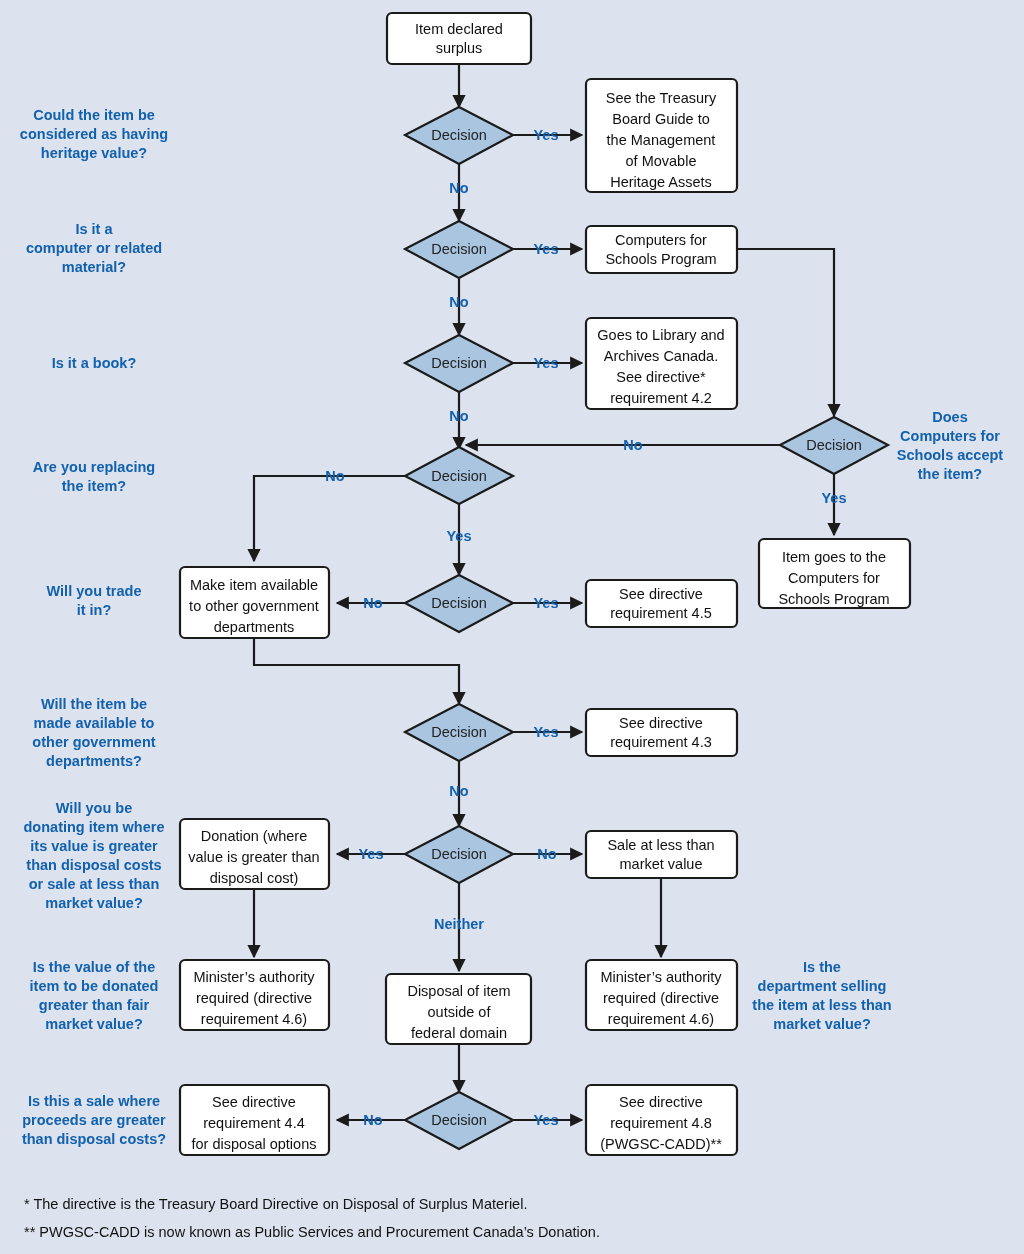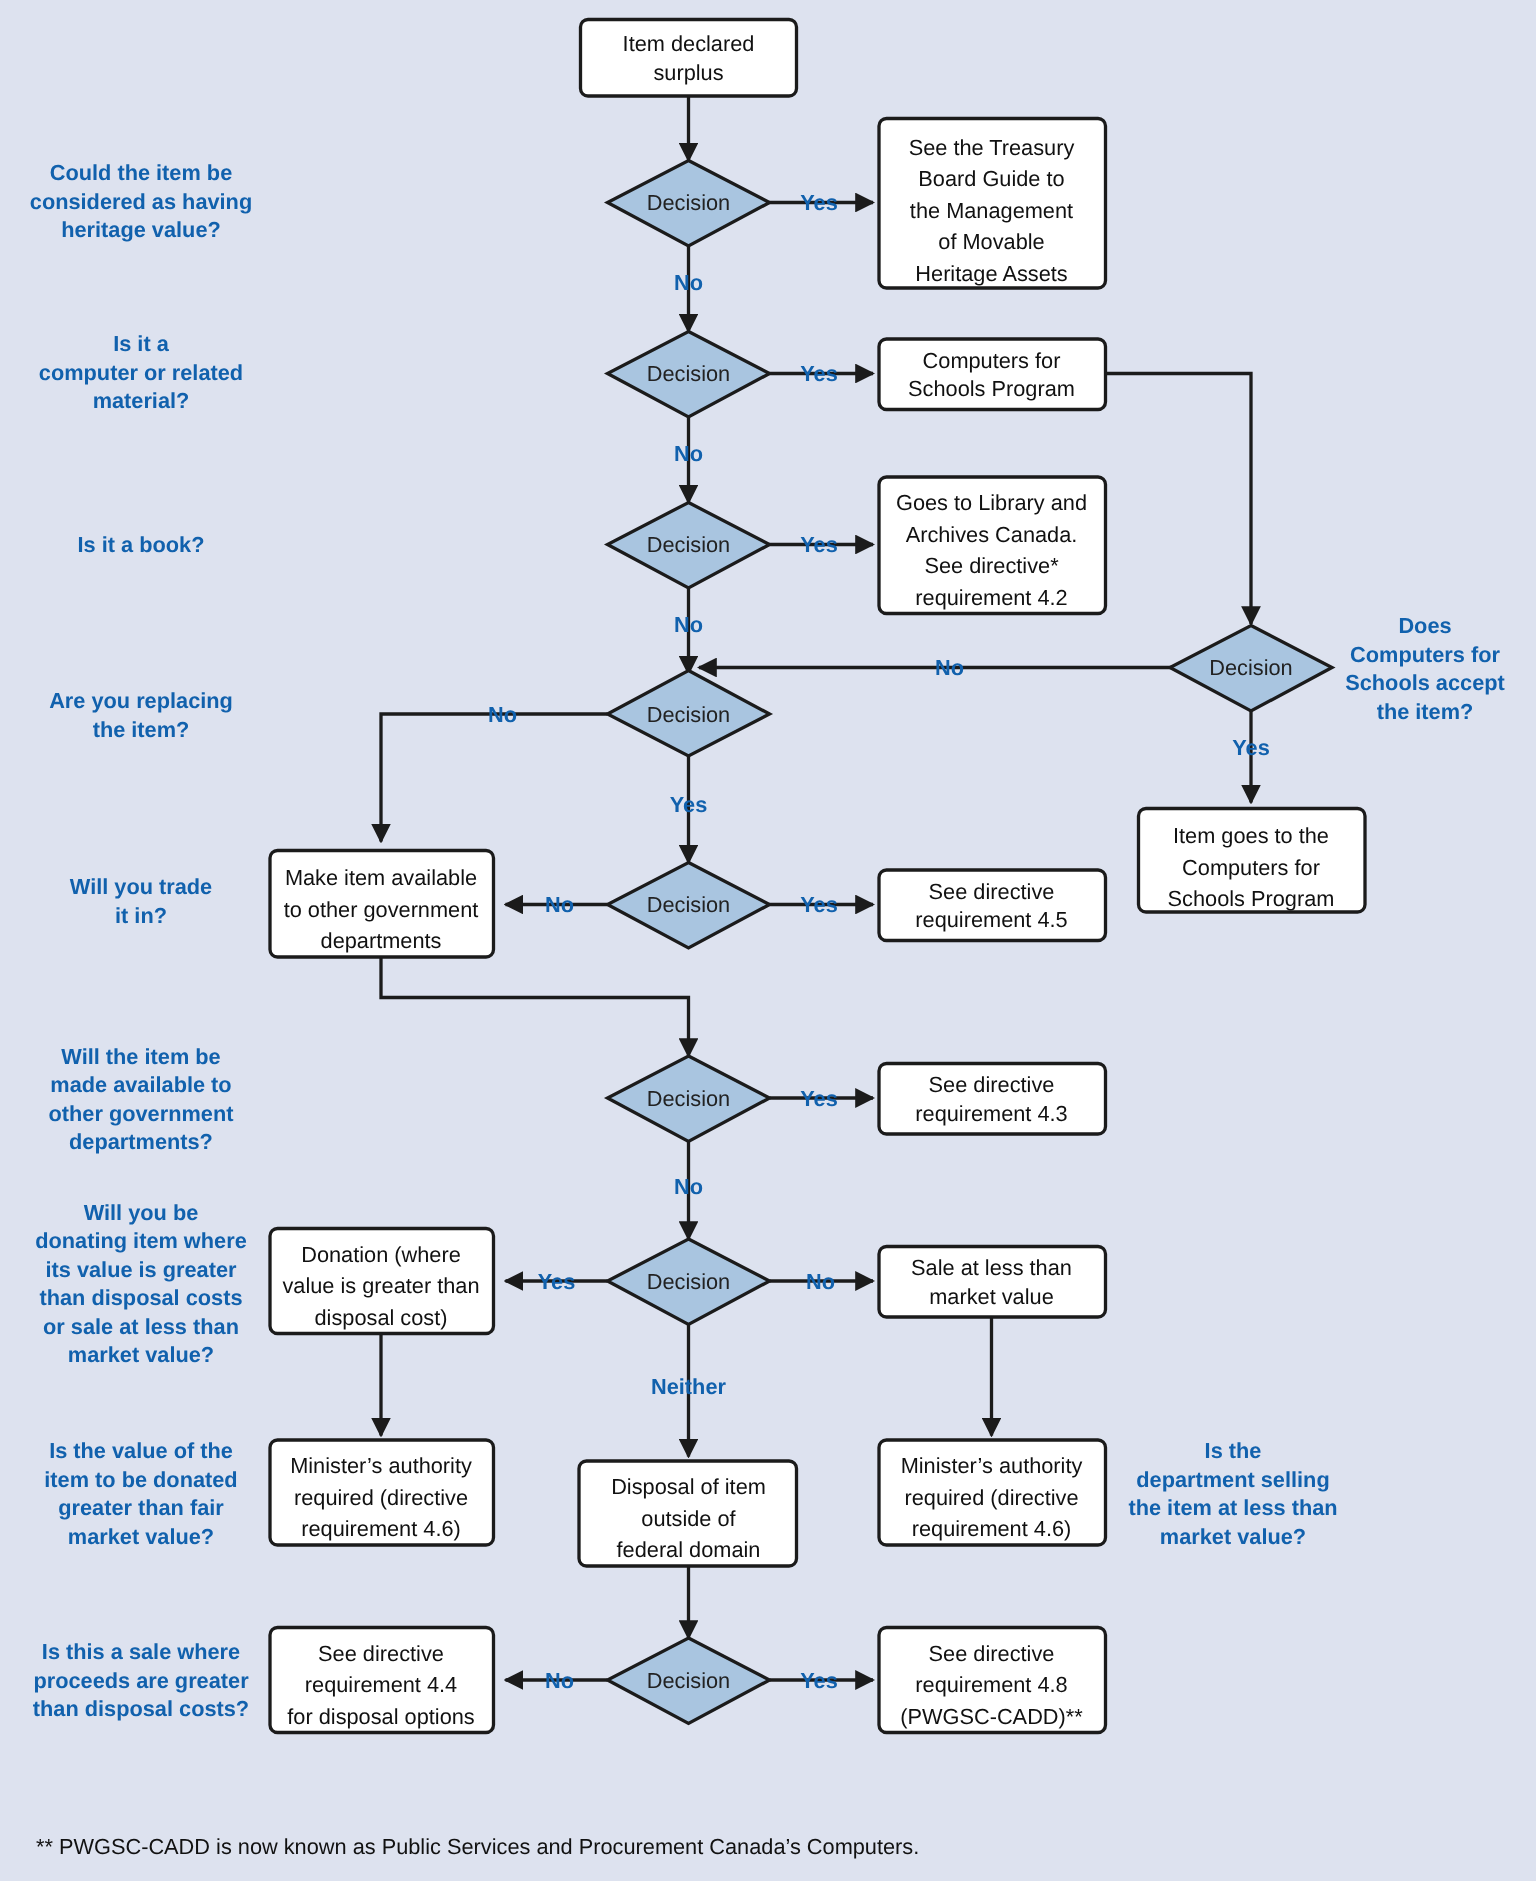--- a/index.html
+++ b/index.html
@@ -351,14 +351,15 @@
   </g>
 
   <g>
     <text class="question-text" x="822" y="972">Is the</text>
     <text class="question-text" x="822" y="991">department selling</text>
     <text class="question-text" x="822" y="1010">the item at less than</text>
     <text class="question-text" x="822" y="1029">market value?</text>
   </g>
 </svg>
 
-<div class="footnote" id="footnote-2">** PWGSC-CADD is now known as Public Services and Procurement Canada’s Computers.</div>
+<div class="footnote" id="footnote-1">*  The directive is the Treasury Board Directive on Disposal of Surplus Materiel.</div>
+<div class="footnote" id="footnote-2">** PWGSC-CADD is now known as Public Services and Procurement Canada’s Donation.</div>
 </div>
 
 </body></html>

